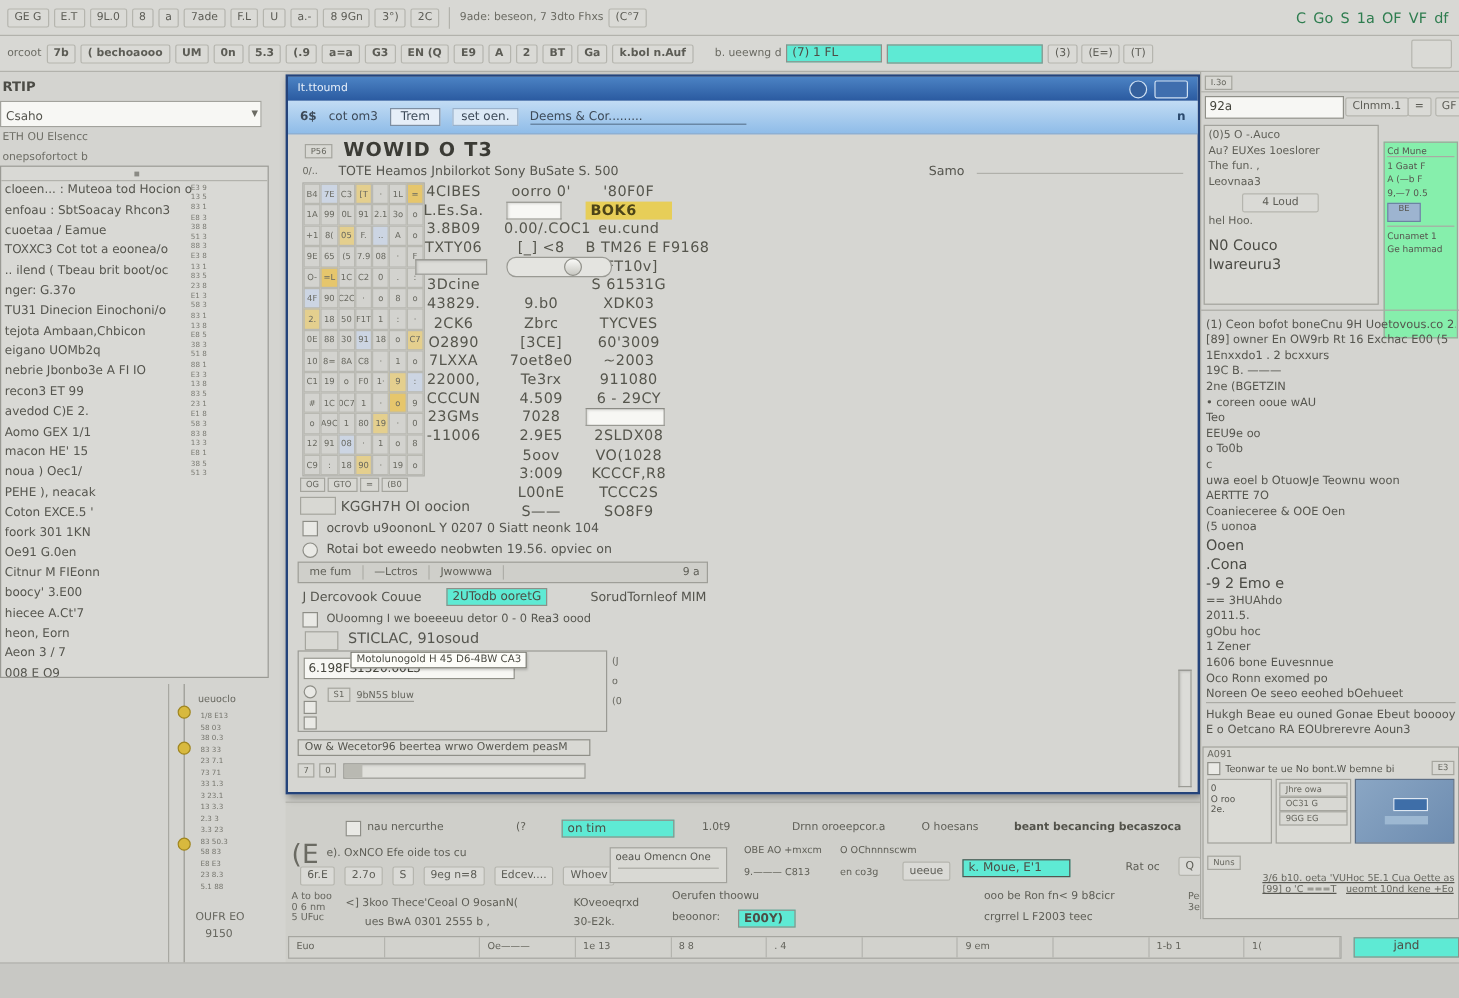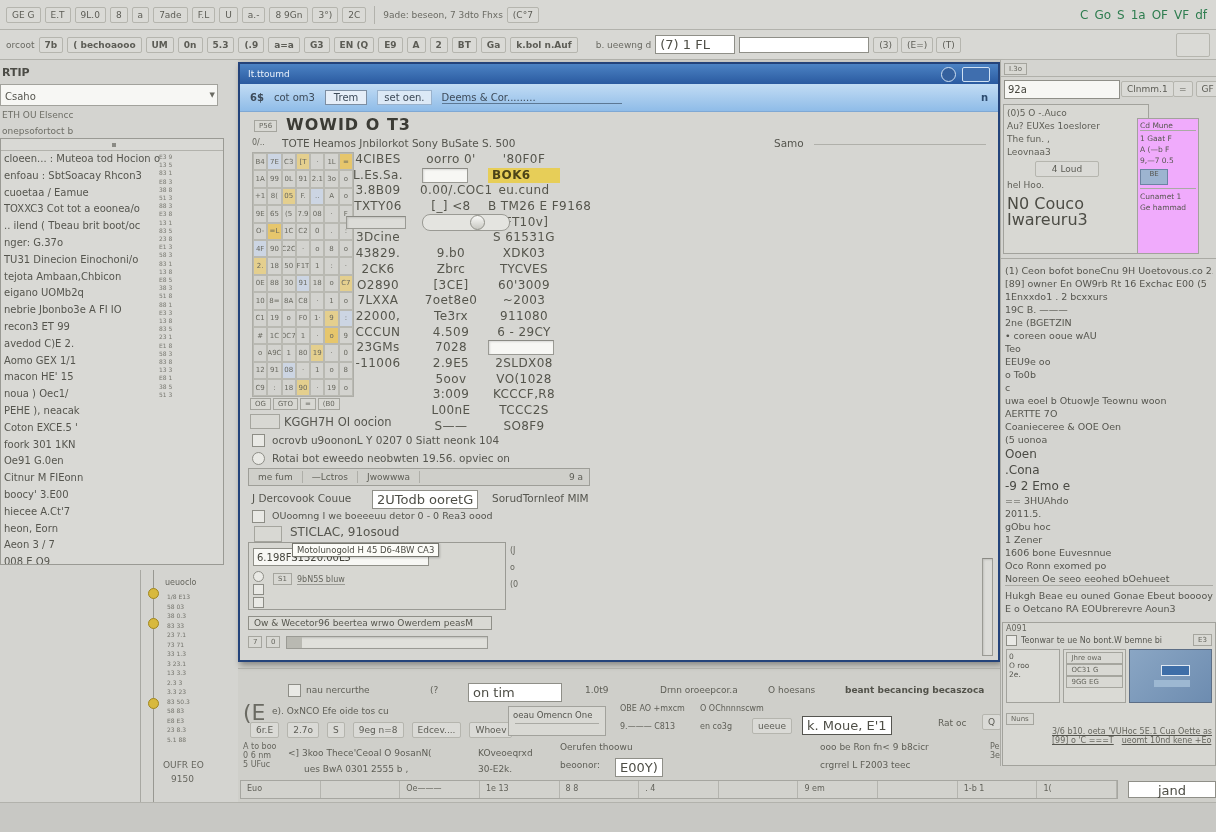--- a/index.html
+++ b/index.html
@@ -82,21 +82,21 @@
   .thumb{background:linear-gradient(135deg,#8aa6c4,#6d8cb0);border:1px solid #5c6e86;position:relative;}
   .thumb .tb1{position:absolute;left:38%;top:28%;width:34%;height:18%;background:#3e6ea8;border:1px solid #dfe8f2;}
   .thumb .tb2{position:absolute;left:30%;top:58%;width:44%;height:14%;background:#9db8d2;}
   .smallcap{font-size:8px;color:#66665e;white-space:nowrap;}
   
   .b-label{font-size:9px;color:#5e5e56;white-space:nowrap;}
   .b-big{font-size:22px;color:#6a6a62;}
   .statusbar{display:flex;border:1px solid #a6a6a0;background:#d2d2cd;height:17px;}
   .statusbar div{border-right:1px solid #b4b4ae;font-size:8px;color:#62625a;
                  padding:3px 6px 0 6px;white-space:nowrap;overflow:hidden;flex:1;}
-  .fieldbox{border:1px solid #8f8f88;background:#ffffff;font-size:13px;color:#4e4e46;
+  .fieldbox{border:1px solid #8f8f88;background:#5eead4;font-size:10px;color:#4e4e46;
             padding:1px 4px;white-space:nowrap;}
 </style>
 </head>
 <body>
 
 <div class="abs toolbar" style="left:0;top:0;width:1216px;height:30px;">
   <div style="display:flex;gap:4px;align-items:center;">
       <div class="tbtn">GE G</div>
       <div class="tbtn">E.T</div>
       <div class="tbtn">9L.0</div>
@@ -547,21 +547,21 @@
     <div class="smallcap">A to boo</div>
     <div class="smallcap">0 6 nm</div>
     <div class="smallcap">5 UFuc</div>
   </div>
 <span class="abs b-label" style="left:288px;top:748px;">&lt;] 3koo Thece'Ceoal O 9osanN(</span>
 <span class="abs b-label" style="left:478px;top:748px;">KOveoeqrxd</span>
 <span class="abs b-label" style="left:304px;top:764px;">ues BwA 0301 2555 b ,</span>
 <span class="abs b-label" style="left:478px;top:764px;">30-E2k.</span>
 <span class="abs b-label" style="left:560px;top:742px;">Oerufen thoowu</span>
 <span class="abs b-label" style="left:560px;top:760px;">beoonor:</span>
-<span class="abs fieldbox white" style="left:615px;top:758px;width:38px;">E00Y)</span>
+<span class="abs fieldbox white" style="left:615px;top:758px;width:38px;font-weight:bold;">E00Y)</span>
 <span class="abs b-label" style="left:820px;top:742px;">ooo be Ron fn&lt; 9 b8cicr</span>
 <span class="abs b-label" style="left:820px;top:760px;">crgrrel L F2003 teec</span>
 <div class="abs" style="left:990px;top:742px;">
     <div class="smallcap">Peed noaet O moor3    9ooue</div>
     <div class="smallcap">3eecara    1Gcnnae    Onaoee</div>
   </div>
 
 <div class="abs statusbar" style="left:240px;top:780px;width:876px;">
     <div>Euo</div>
     <div></div>
@@ -592,27 +592,27 @@
 
   <div class="abs bordered" style="left:2px;top:44px;width:146px;height:150px;background:#d8d8d3;padding:3px;box-sizing:border-box;">
     <div style="display:flex;flex-direction:column;gap:3px;">
         <div class="rp-row">(0)5   O   -.Auco</div>
         <div class="rp-row">Au? EUXes 1oeslorer</div>
         <div class="rp-row">The fun. ,</div>
         <div class="rp-row">Leovnaa3</div>
       </div>
     <div class="tbtn" style="width:52px;text-align:center;margin:4px 0 3px 28px;">4 Loud</div>
     <div class="rp-row">hel Hoo.</div>
-    <div style="font-size:16px;color:#4c4c45;margin-top:6px;line-height:16px;">
+    <div style="font-size:12px;color:#4c4c45;margin-top:6px;line-height:16px;">
         <div>N0 Couco</div>
         <div>Iwareuru3</div>
       </div>
   </div>
 
-  <div class="abs bordered" style="left:136px;top:58px;width:62px;height:136px;background:#f0abfc;padding:2px;box-sizing:border-box;font-size:7.5px;">
+  <div class="abs bordered" style="left:152px;top:58px;width:62px;height:164px;background:#86efac;padding:2px;box-sizing:border-box;font-size:7.5px;">
     <div style="border-bottom:1px solid #aaaaa4;margin-bottom:2px;">Cd Mune</div>
     <div style="line-height:11px;">
         <div>1 Gaat F</div>
         <div>A (—b F</div>
         <div>9,—7 0.5</div>
       </div>
     <div style="width:26px;height:14px;background:#9db4d0;border:1px solid #6c84a2;font-size:7px;text-align:center;margin:3px 0;">BE</div>
     <div style="line-height:11px;border-top:1px solid #aaaaa4;padding-top:2px;">
         <div>Cunamet 1</div>
         <div>Ge hammad</div>

